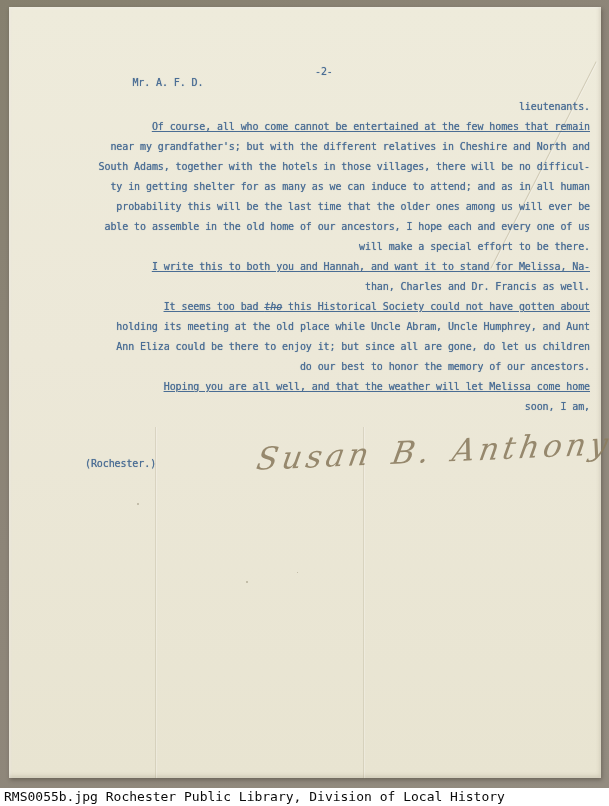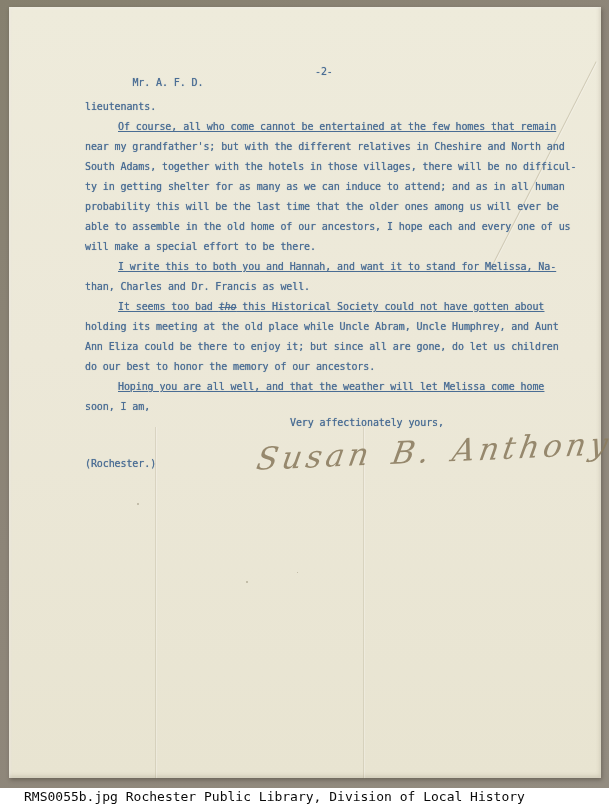--- a/index.html
+++ b/index.html
@@ -67,21 +67,21 @@
   .typed {
     color: var(--ink-color);
     font-size: 10px;
     letter-spacing: -0.1px;
     text-shadow: 0 0 0.7px rgba(74,109,148,0.85);
     white-space: pre;
   }
   .header { position: absolute; left: 76px; top: 59px; width: 500px; height: 20px; }
   .pagenum { position: absolute; left: 230px; top: 0; }
   .body { position: absolute; left: 76px; top: 90px; width: 505px; }
-  .tline { line-height: 20px; height: 20px; }
+  .tline { line-height: 20px; height: 20px; text-align: right; }
   .tline.indent { padding-left: 33px; text-decoration: underline; }
   .struck { text-decoration: line-through; font-style: italic; }
   .closing { position: absolute; left: 281px; top: 406px; line-height: 20px; }
   .dictated { position: absolute; left: 76px; top: 447px; line-height: 20px; }
 
   
   .signature {
     position: absolute;
     left: 248px; top: 426px;
     font-family: "DejaVu Serif", "Liberation Serif", serif;
@@ -98,21 +98,21 @@
   
   .caption {
     position: absolute;
     left: 0; top: 788px;
     width: 609px; height: 18px;
     background: #ffffff;
     display: flex;
     align-items: center;
   }
   .caption span {
-    padding-left: 24px;
+    padding-left: 4px;
     font-family: "DejaVu Sans Mono", "Liberation Mono", monospace;
     font-size: 13px;
     line-height: 18px;
     color: #0a0a0a;
     white-space: pre;
   }
 </style>
 </head>
 <body>
 
@@ -128,21 +128,20 @@
       <div class="speck speck-2"></div>
       <div class="speck speck-3"></div>
 
       <div class="header typed">
         <span class="addressee">Mr. A. F. D.</span>
         <span class="pagenum">-2-</span>
       </div>
 
       <div class="body typed"><div class="tline"><span>lieutenants.</span></div><div class="tline indent"><span>Of course, all who come cannot be entertained at the few homes that remain</span></div><div class="tline"><span>near my grandfather's; but with the different relatives in Cheshire and North and</span></div><div class="tline"><span>South Adams, together with the hotels in those villages, there will be no difficul-</span></div><div class="tline"><span>ty in getting shelter for as many as we can induce to attend; and as in all human</span></div><div class="tline"><span>probability this will be the last time that the older ones among us will ever be</span></div><div class="tline"><span>able to assemble in the old home of our ancestors, I hope each and every one of us</span></div><div class="tline"><span>will make a special effort to be there.</span></div><div class="tline indent"><span>I write this to both you and Hannah, and want it to stand for Melissa, Na-</span></div><div class="tline"><span>than, Charles and Dr. Francis as well.</span></div><div class="tline indent"><span>It seems too bad </span><span class="struck">tho</span><span> this Historical Society could not have gotten about</span></div><div class="tline"><span>holding its meeting at the old place while Uncle Abram, Uncle Humphrey, and Aunt</span></div><div class="tline"><span>Ann Eliza could be there to enjoy it; but since all are gone, do let us children</span></div><div class="tline"><span>do our best to honor the memory of our ancestors.</span></div><div class="tline indent"><span>Hoping you are all well, and that the weather will let Melissa come home</span></div><div class="tline"><span>soon, I am,</span></div></div>
 
-      <div class="closing typed">Very affectionately yours,</div>
 
       <div class="signature">Susan B. Anthony</div>
 
       <div class="dictated typed">(Rochester.)</div>
 
     </div>
   </div>
 
   <div class="caption">
     <span>RMS0055b.jpg Rochester Public Library, Division of Local History</span>

